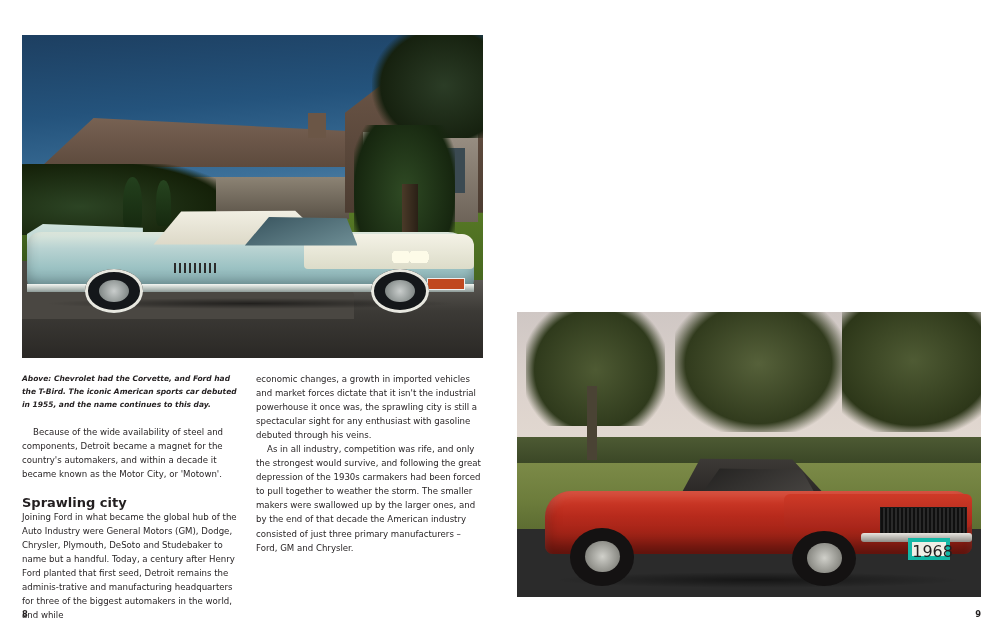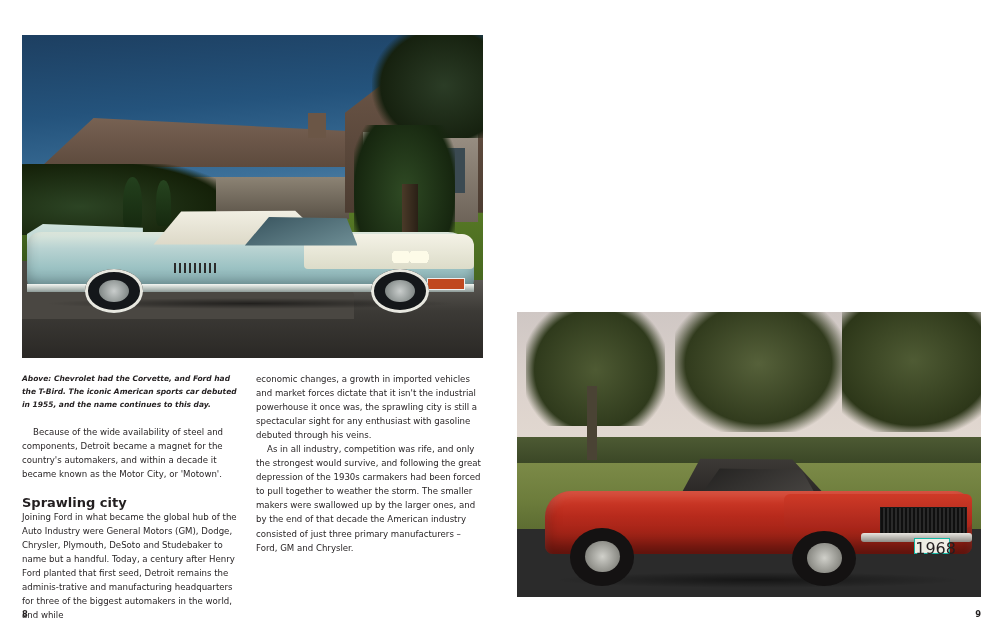--- a/index.html
+++ b/index.html
@@ -124,21 +124,21 @@
     border-radius:26px 18px 8px 8px;
     box-shadow:inset 0 -10px 16px rgba(0,0,0,.35),inset 0 6px 10px rgba(255,255,255,.12);}
   .ch-hood{position:absolute;left:56%;top:30%;width:44%;height:26%;
     background:linear-gradient(180deg,#cf3a27 0%,#a8251a 100%);border-radius:6px;}
   .ch-grille{position:absolute;right:1%;top:40%;width:20%;height:20%;
     background:repeating-linear-gradient(90deg,#0f0f0f 0 2px,#2a2a2a 2px 4px);
     border:1px solid #1a1a1a;}
   .ch-bumper{position:absolute;right:0%;top:60%;width:26%;height:7%;
     background:linear-gradient(180deg,#e8e6e0,#8f8c86);border-radius:3px;}
   .ch-plate{position:absolute;right:5%;top:64%;width:8%;height:10%;
-    background:#efefe6;border:1px solid #14b8a6;}
+    background:#efefe6;border:4px solid #14b8a6;}
   .ch-wheel-r{position:absolute;left:6%;top:56%;width:15%;height:44%;
     border-radius:50%;background:#141212;}
   .ch-wheel-f{position:absolute;left:58%;top:58%;width:15%;height:42%;
     border-radius:50%;background:#141212;}
   .ch-hub{position:absolute;width:54%;height:54%;left:23%;top:23%;border-radius:50%;
     background:radial-gradient(circle,#d0d0ca 0%,#8b8b85 70%,#4a4a46 100%);}
   .ch-shadow{position:absolute;left:2%;bottom:-2%;width:96%;height:12%;
     background:radial-gradient(ellipse at 50% 50%,rgba(0,0,0,.5),rgba(0,0,0,0) 70%);}
 
   

